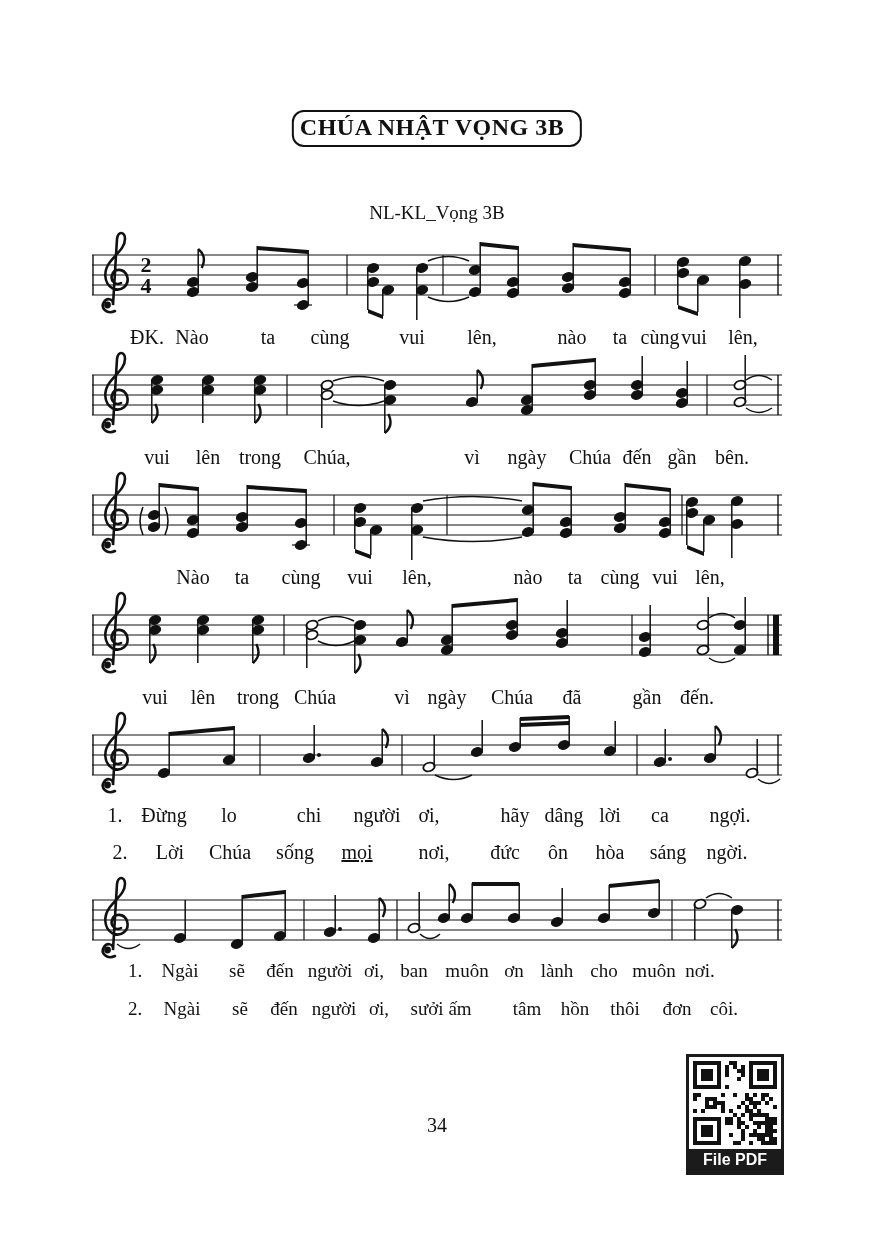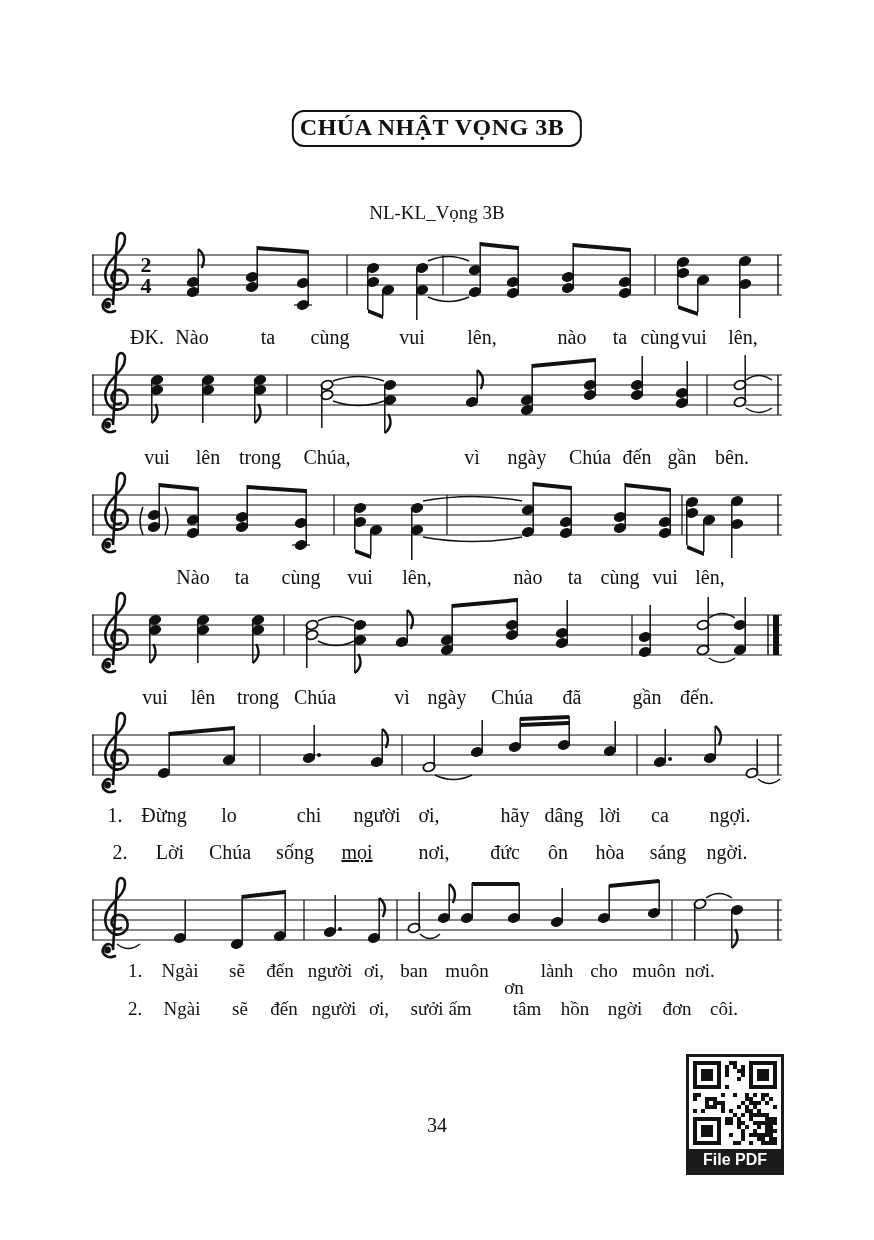--- a/index.html
+++ b/index.html
@@ -460,38 +460,38 @@
       </div>
       <div class="lyr" style="top: 960px; font-size: 19px;">
         <span style="left: 43px;">1.</span>
         <span style="left: 88px;">Ngài</span>
         <span style="left: 145px;">sẽ</span>
         <span style="left: 188px;">đến</span>
         <span style="left: 238px;">người</span>
         <span style="left: 282px;">ơi,</span>
         <span style="left: 322px;">ban</span>
         <span style="left: 375px;">muôn</span>
-        <span style="left: 422px; margin-top: 17px;">ơn</span>
+        <span style="left: 422px;">ơn</span>
         <span style="left: 465px;">lành</span>
         <span style="left: 512px;">cho</span>
         <span style="left: 562px;">muôn</span>
         <span style="left: 608px;">nơi.</span>
       </div>
       <div class="lyr" style="top: 998px; font-size: 19px;">
         <span style="left: 43px;">2.</span>
         <span style="left: 90px;">Ngài</span>
         <span style="left: 148px;">sẽ</span>
         <span style="left: 192px;">đến</span>
         <span style="left: 242px;">người</span>
         <span style="left: 287px;">ơi,</span>
         <span style="left: 335px;">sưởi</span>
         <span style="left: 368px;">ấm</span>
         <span style="left: 435px;">tâm</span>
         <span style="left: 483px;">hồn</span>
-        <span style="left: 533px;">ngời</span>
+        <span style="left: 533px;">thôi</span>
         <span style="left: 585px;">đơn</span>
         <span style="left: 632px;">côi.</span>
       </div>
     </div>
 
   <div class="pageno">34</div>
 
   <div class="qr-widget">
     <div class="qr-inner">
       <svg id="qrsvg" width="84" height="84" viewBox="0 0 84 84">

